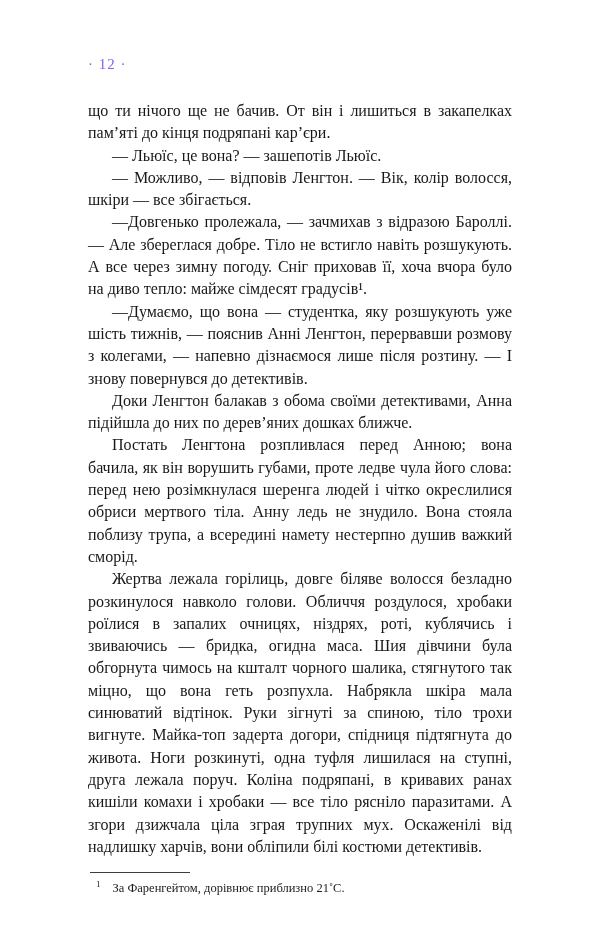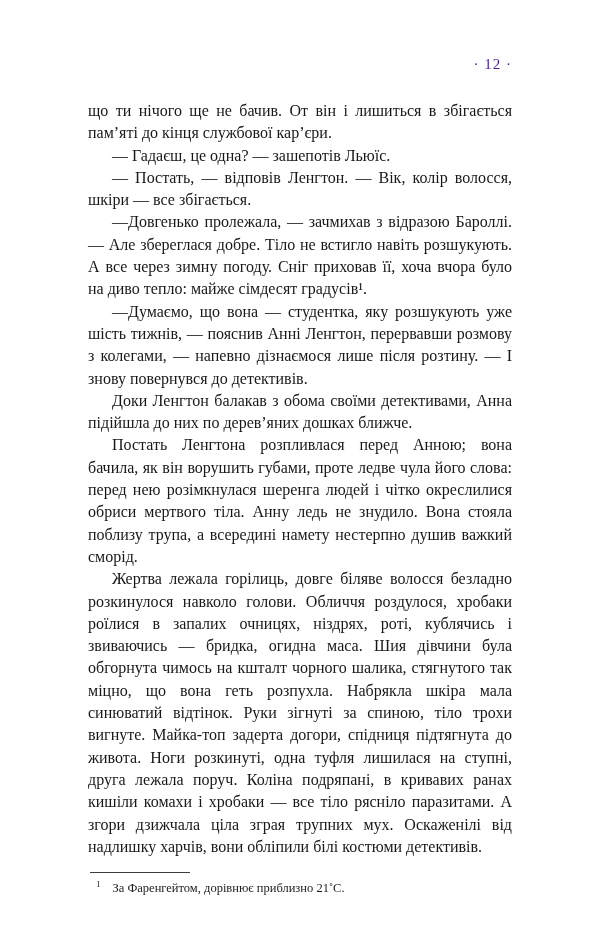--- a/index.html
+++ b/index.html
@@ -12,24 +12,24 @@
     font-family: "Liberation Serif", "DejaVu Serif", serif;
     overflow: hidden;
   }
   .page {
     position: relative;
     width: 600px;
     height: 947px;
     padding: 56px 88px 0 88px;
   }
   .page-number {
-    text-align: right;
+    text-align: left;
     font-size: 15px;
     letter-spacing: 1px;
-    color: #4c1d95;
+    color: #8b5cf6;
     margin: 0 0 27px 0;
   }
   .body-text {
     font-size: 16px;
     line-height: 22.3px;
     text-align: justify;
     hyphens: auto;
     -webkit-hyphens: auto;
   }
   .body-text p {
@@ -62,23 +62,23 @@
   }
 </style>
 </head>
 <body>
 
 <div class="page">
 
   <div class="page-number">· 12 ·</div>
 
   <div class="body-text">
-    <p class="first">що ти нічого ще не бачив. От він і лишиться в збігається пам’яті до кінця службової кар’єри.</p>
-    <p>— Гадаєш, це одна? — зашепотів Льюїс.</p>
-    <p>— Постать, — відповів Ленгтон. — Вік, колір волосся, шкіри — все збігається.</p>
+    <p class="first">що ти нічого ще не бачив. От він і лишиться в закапелках пам’яті до кінця подряпані кар’єри.</p>
+    <p>— Льюїс, це вона? — зашепотів Льюїс.</p>
+    <p>— Можливо, — відповів Ленгтон. — Вік, колір волосся, шкіри — все збігається.</p>
     <p>—Довгенько пролежала, — зачмихав з відразою Бароллі. — Але збереглася добре. Тіло не встигло навіть розшукують. А все через зимну погоду. Сніг приховав її, хоча вчора було на диво тепло: майже сімдесят градусів¹.</p>
     <p>—Думаємо, що вона — студентка, яку розшукують уже шість тижнів, — пояснив Анні Ленгтон, перервавши розмову з колегами, — напевно дізнаємося лише після розтину. — І знову повернувся до детективів.</p>
     <p>Доки Ленгтон балакав з обома своїми детективами, Анна підійшла до них по дерев’яних дошках ближче.</p>
     <p>Постать Ленгтона розпливлася перед Анною; вона бачила, як він ворушить губами, проте ледве чула його слова: перед нею розімкнулася шеренга людей і чітко окреслилися обриси мертвого тіла. Анну ледь не знудило. Вона стояла поблизу трупа, а всередині намету нестерпно душив важкий сморід.</p>
     <p>Жертва лежала горілиць, довге біляве волосся безладно розкинулося навколо голови. Обличчя роздулося, хробаки роїлися в запалих очницях, ніздрях, роті, кублячись і звиваючись — бридка, огидна маса. Шия дівчини була обгорнута чимось на кшталт чорного шалика, стягнутого так міцно, що вона геть розпухла. Набрякла шкіра мала синюватий відтінок. Руки зігнуті за спиною, тіло трохи вигнуте. Майка-топ задерта догори, спідниця підтягнута до живота. Ноги розкинуті, одна туфля лишилася на ступні, друга лежала поруч. Коліна подряпані, в кривавих ранах кишіли комахи і хробаки — все тіло рясніло паразитами. А згори дзижчала ціла зграя трупних мух. Оскаженілі від надлишку харчів, вони обліпили білі костюми детективів.</p>
   </div>
 
   <div class="footnote-block">
     <hr class="footnote-rule">
     <div class="footnote">

